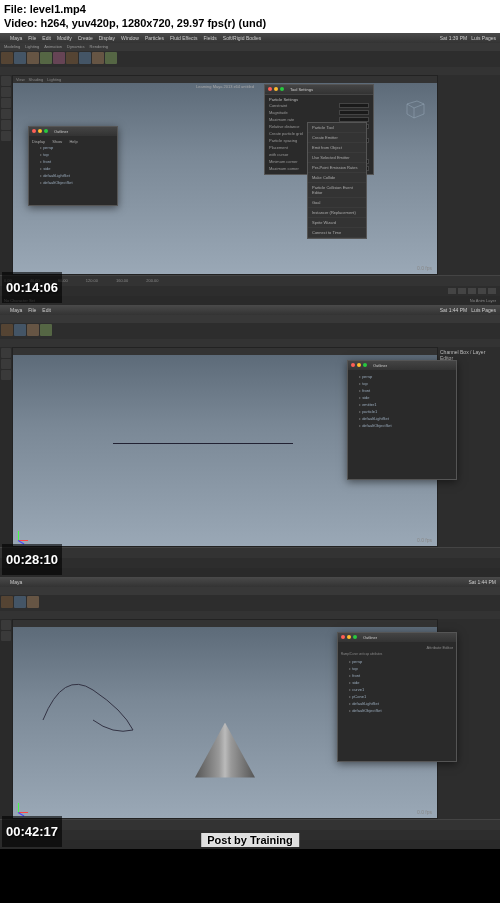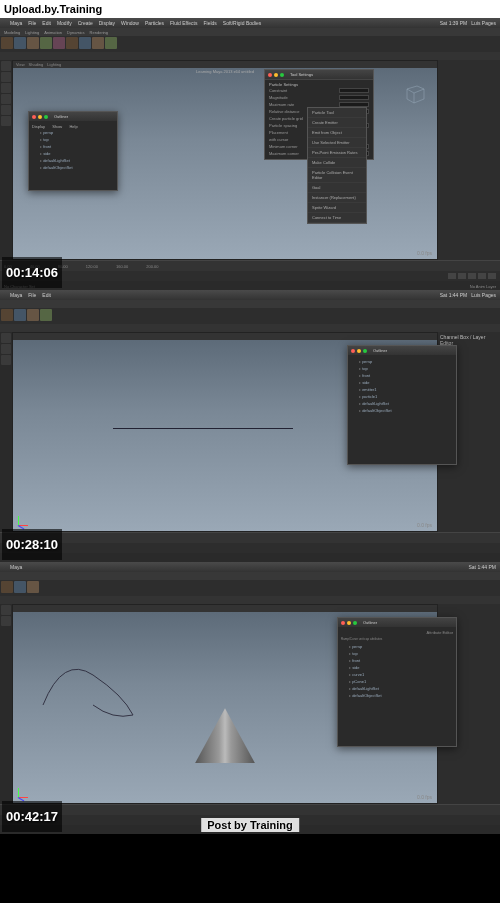--- a/index.html
+++ b/index.html
@@ -307,21 +307,22 @@
       border: 1px solid #555;
       font-size: 4px;
       color: #aaa;
     }
     .context-item { padding: 2px 4px; border-bottom: 1px solid #3a3a3a; }
   </style>
 </head>
 <body>
 
 <div class="file-info">
-  <div>Upload.by.Training</div>
+  <div>File: level1.mp4</div>
+  <div>Video: h264, yuv420p, 1280x720, 29.97 fps(r) (und)</div>
 </div>
 
 <div class="screenshot">
   <div class="mac-menubar">
     <span></span>
     <span>Maya</span>
     <span>File</span>
     <span>Edit</span>
     <span>Modify</span>
     <span>Create</span>

